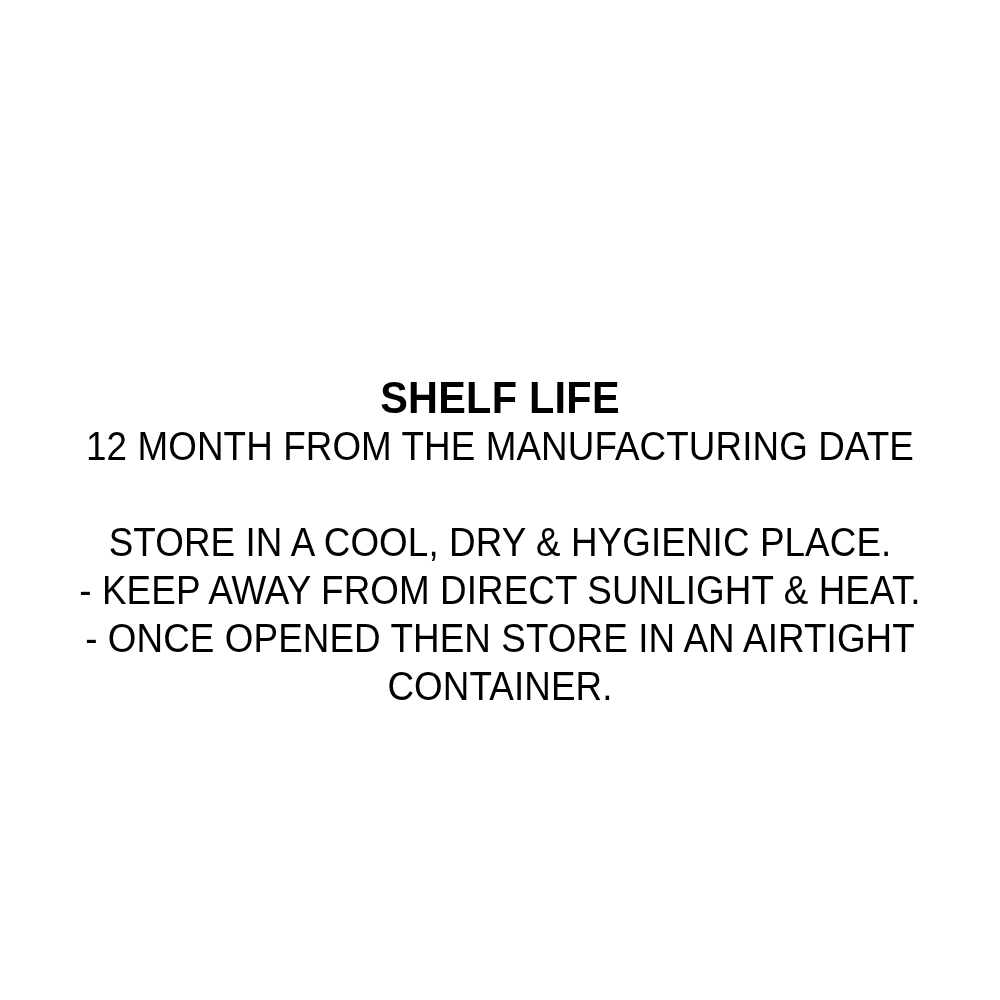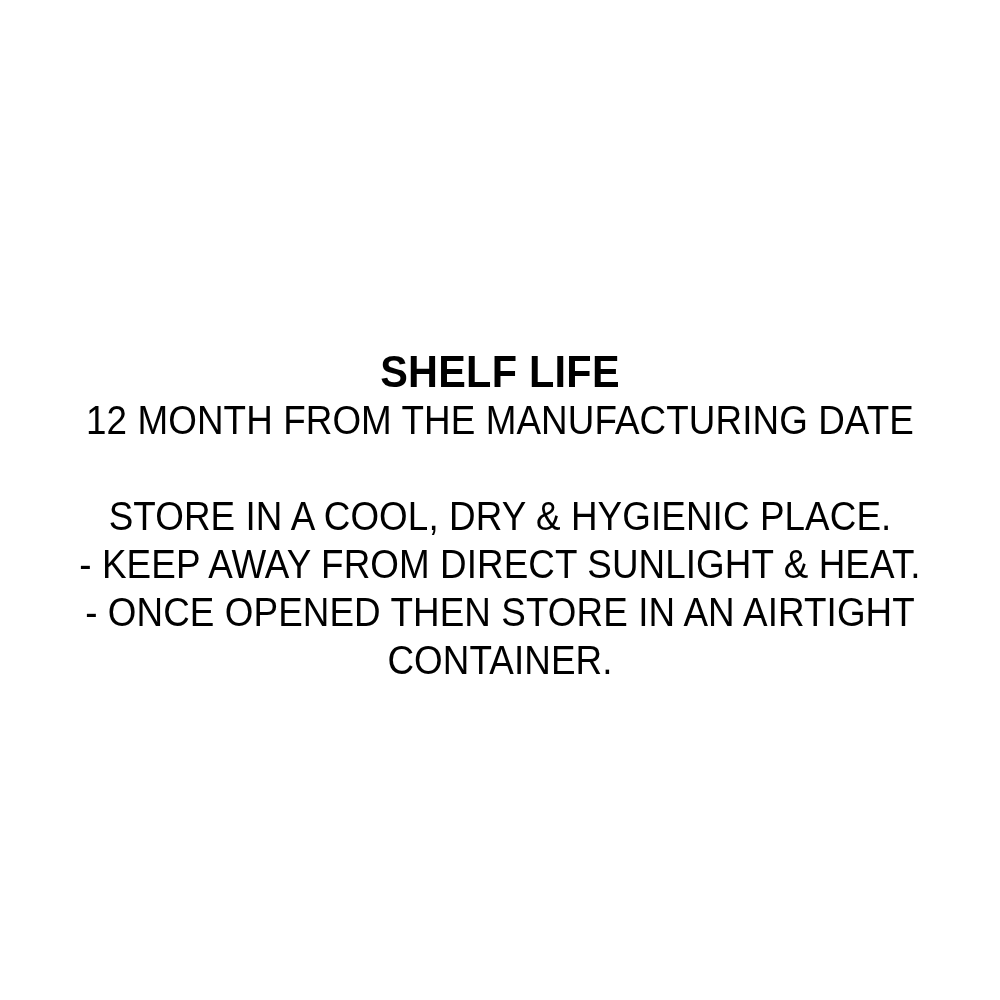--- a/index.html
+++ b/index.html
@@ -21,21 +21,21 @@
     width: 1000px;
     height: 1000px;
     background: #ffffff;
     box-sizing: border-box;
   }
 
   
   .text-block {
     position: absolute;
     left: 0;
-    top: 348px;
+    top: 374px;
     width: 1000px;
     text-align: center;
     color: #000000;
   }
 
   .line {
     display: block;
     color: #000000;
     white-space: pre;
     

